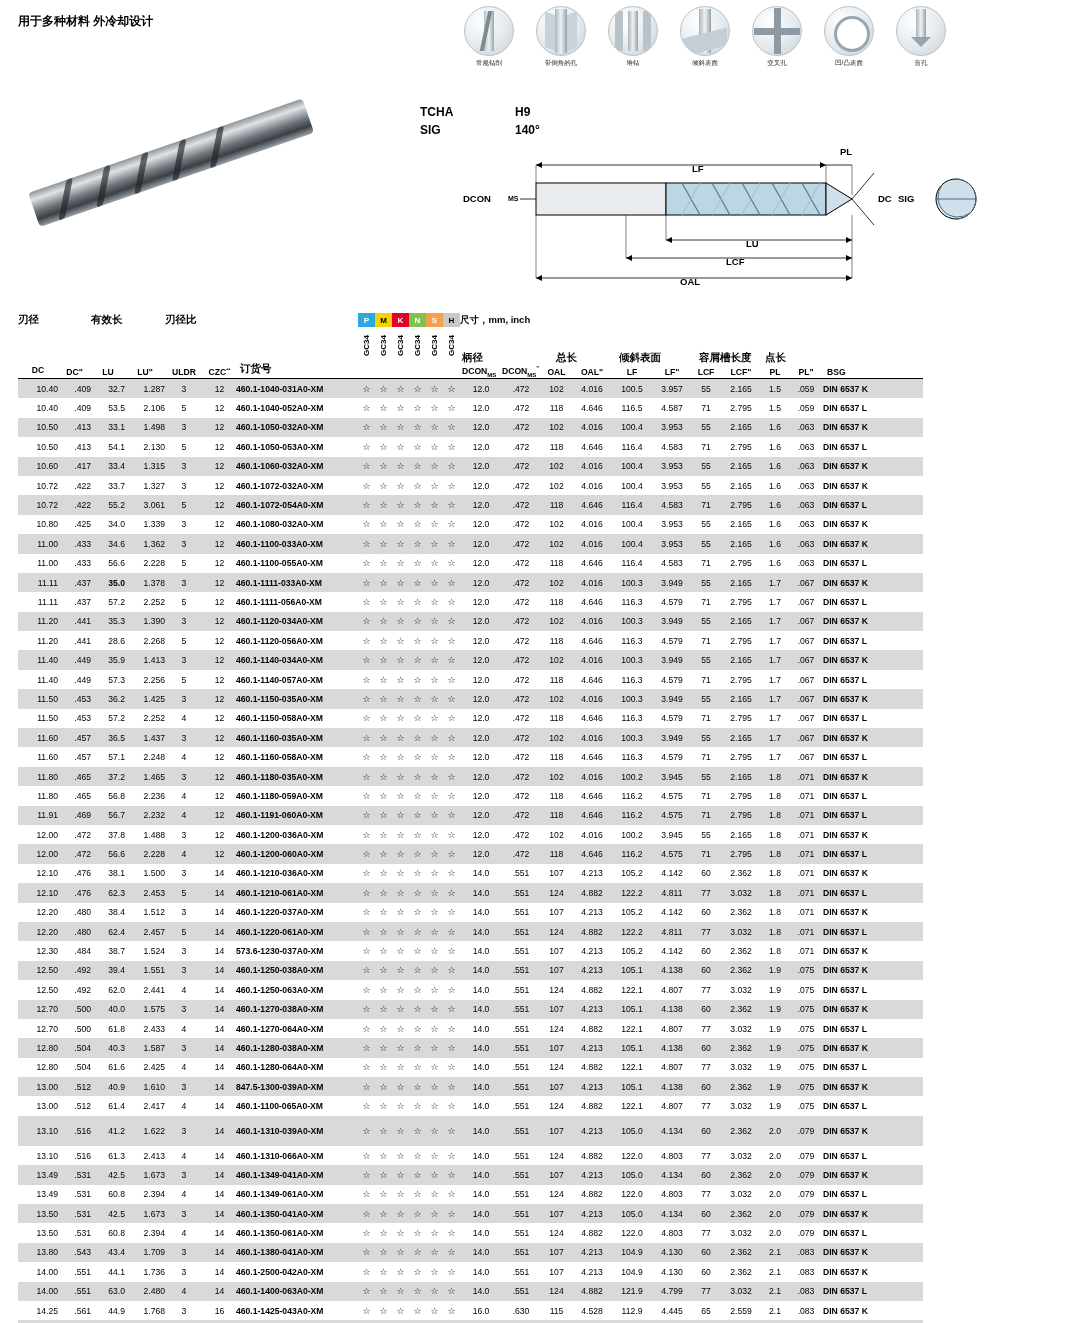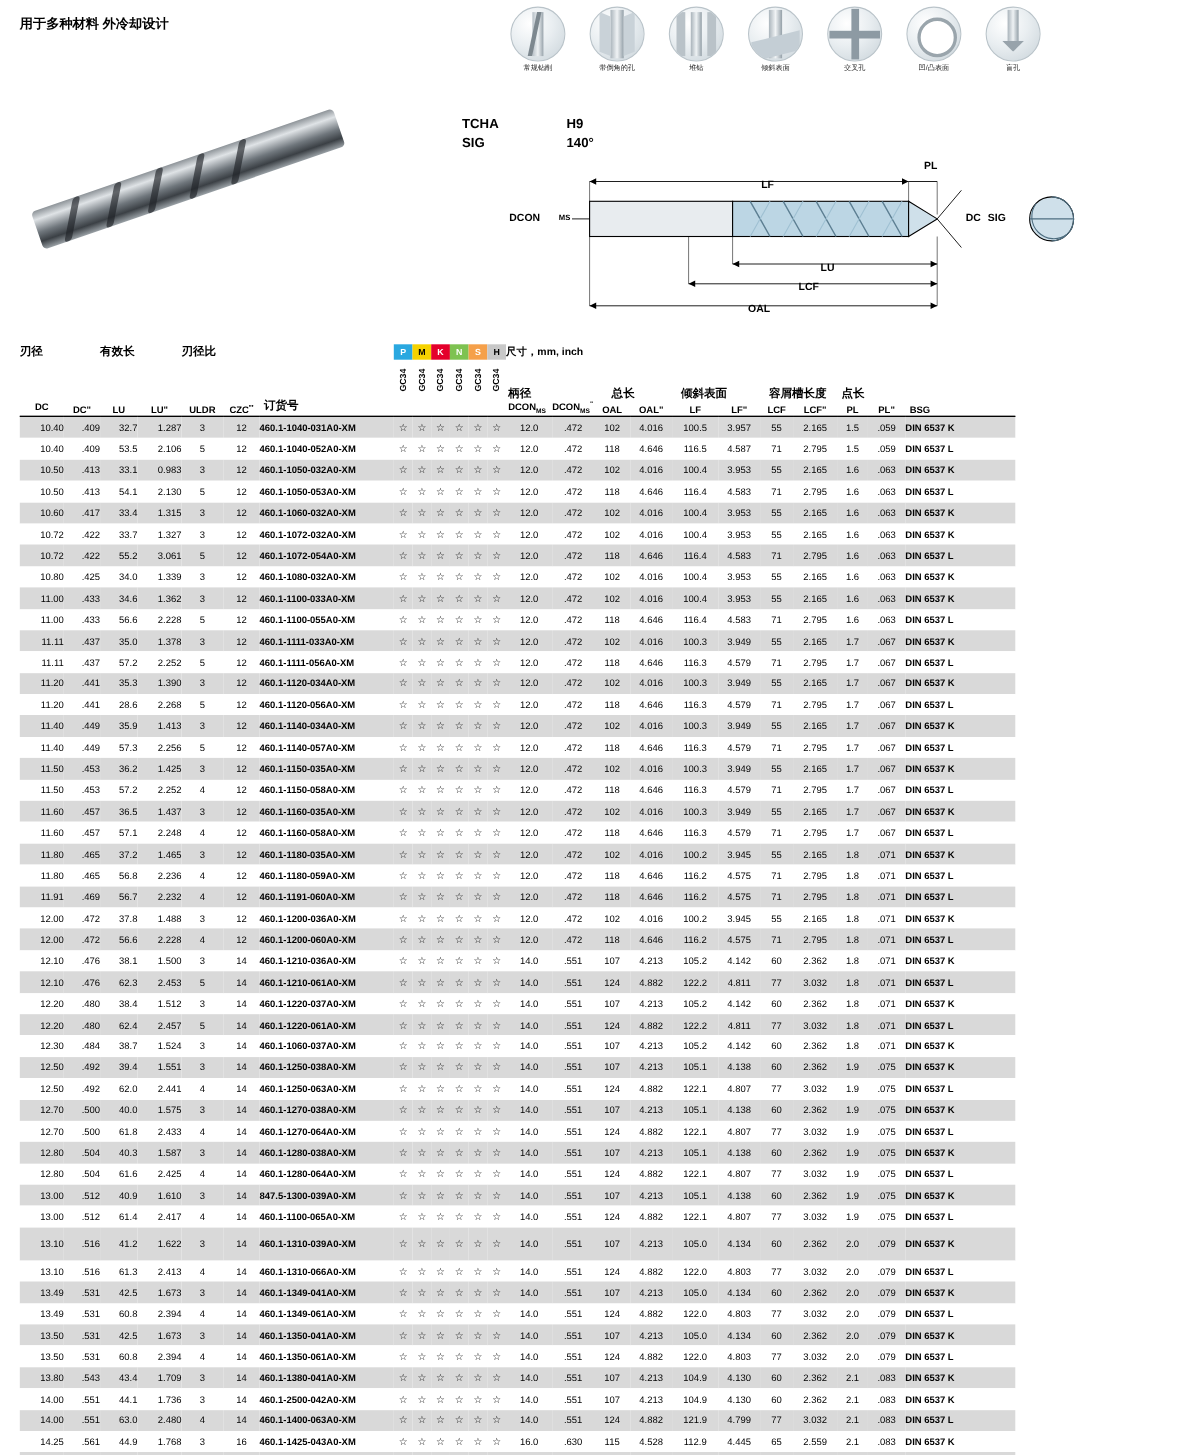--- a/index.html
+++ b/index.html
@@ -348,21 +348,21 @@
           <td class="ctr" style="height: 19.4px;">71</td>
           <td class="ctr" style="height: 19.4px;">2.795</td>
           <td class="ctr" style="height: 19.4px;">1.5</td>
           <td class="ctr" style="height: 19.4px;">.059</td>
           <td class="bsg" style="height: 19.4px;">DIN 6537 L</td>
         </tr>
         <tr class="rowA">
           <td class="num" style="height: 19.4px;">10.50</td>
           <td class="num" style="height: 19.4px;">.413</td>
           <td class="num" style="height: 19.4px;">33.1</td>
-          <td class="num" style="height: 19.4px;">0.983</td>
+          <td class="num" style="height: 19.4px;">1.498</td>
           <td class="ctr" style="height: 19.4px;">3</td>
           <td class="ctr" style="height: 19.4px;">12</td>
           <td class="ord" style="height: 19.4px;">460.1-1050-032A0-XM</td>
           <td class="star" style="height: 19.4px;">☆</td>
           <td class="star" style="height: 19.4px;">☆</td>
           <td class="star" style="height: 19.4px;">☆</td>
           <td class="star" style="height: 19.4px;">☆</td>
           <td class="star" style="height: 19.4px;">☆</td>
           <td class="star" style="height: 19.4px;">☆</td>
           <td class="ctr" style="height: 19.4px;">12.0</td>
@@ -555,21 +555,21 @@
           <td class="ctr" style="height: 19.4px;">4.583</td>
           <td class="ctr" style="height: 19.4px;">71</td>
           <td class="ctr" style="height: 19.4px;">2.795</td>
           <td class="ctr" style="height: 19.4px;">1.6</td>
           <td class="ctr" style="height: 19.4px;">.063</td>
           <td class="bsg" style="height: 19.4px;">DIN 6537 L</td>
         </tr>
         <tr class="rowA">
           <td class="num" style="height: 19.4px;">11.11</td>
           <td class="num" style="height: 19.4px;">.437</td>
-          <td class="num" style="height: 19.4px;">35.0</td>
+          <td class="num" style="height: 19.4px; font-weight: bold;">35.0</td>
           <td class="num" style="height: 19.4px;">1.378</td>
           <td class="ctr" style="height: 19.4px;">3</td>
           <td class="ctr" style="height: 19.4px;">12</td>
           <td class="ord" style="height: 19.4px;">460.1-1111-033A0-XM</td>
           <td class="star" style="height: 19.4px;">☆</td>
           <td class="star" style="height: 19.4px;">☆</td>
           <td class="star" style="height: 19.4px;">☆</td>
           <td class="star" style="height: 19.4px;">☆</td>
           <td class="star" style="height: 19.4px;">☆</td>
           <td class="star" style="height: 19.4px;">☆</td>
@@ -1053,21 +1053,21 @@
           <td class="ctr" style="height: 19.4px;">.071</td>
           <td class="bsg" style="height: 19.4px;">DIN 6537 L</td>
         </tr>
         <tr class="rowB">
           <td class="num" style="height: 19.4px;">12.30</td>
           <td class="num" style="height: 19.4px;">.484</td>
           <td class="num" style="height: 19.4px;">38.7</td>
           <td class="num" style="height: 19.4px;">1.524</td>
           <td class="ctr" style="height: 19.4px;">3</td>
           <td class="ctr" style="height: 19.4px;">14</td>
-          <td class="ord" style="height: 19.4px;">460.1-1060-037A0-XM</td>
+          <td class="ord" style="height: 19.4px;">573.6-1230-037A0-XM</td>
           <td class="star" style="height: 19.4px;">☆</td>
           <td class="star" style="height: 19.4px;">☆</td>
           <td class="star" style="height: 19.4px;">☆</td>
           <td class="star" style="height: 19.4px;">☆</td>
           <td class="star" style="height: 19.4px;">☆</td>
           <td class="star" style="height: 19.4px;">☆</td>
           <td class="ctr" style="height: 19.4px;">14.0</td>
           <td class="ctr" style="height: 19.4px;">.551</td>
           <td class="ctr" style="height: 19.4px;">107</td>
           <td class="ctr" style="height: 19.4px;">4.213</td>

